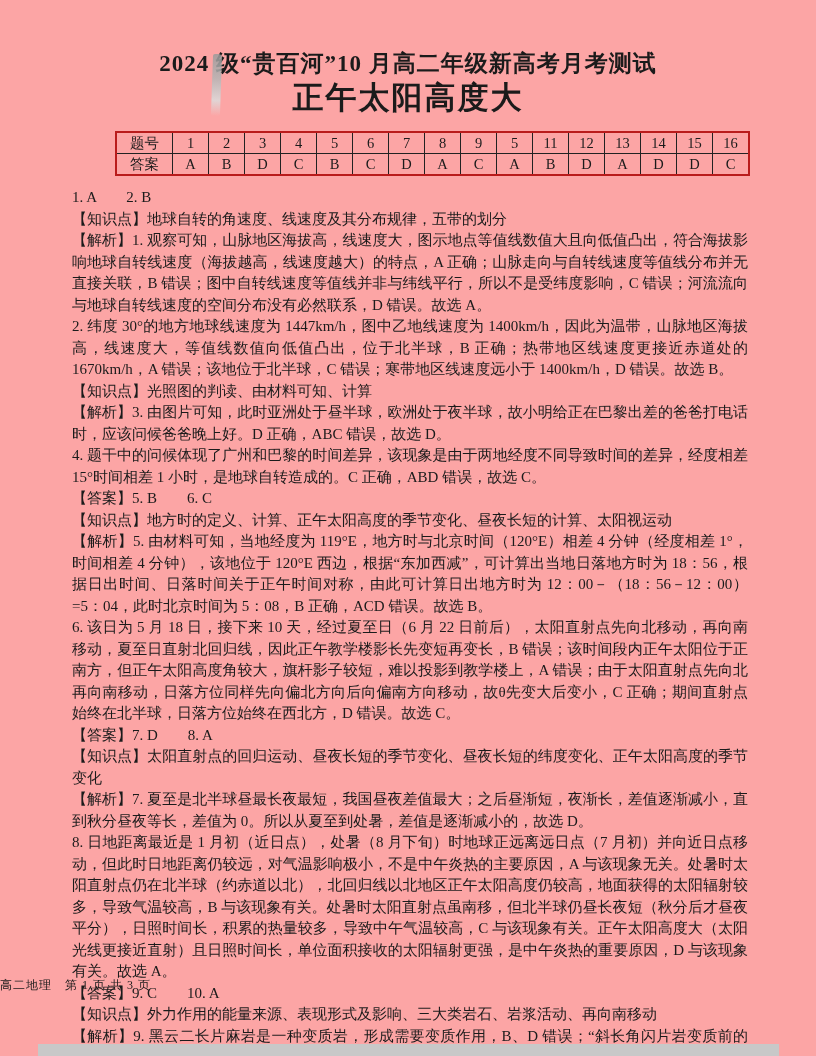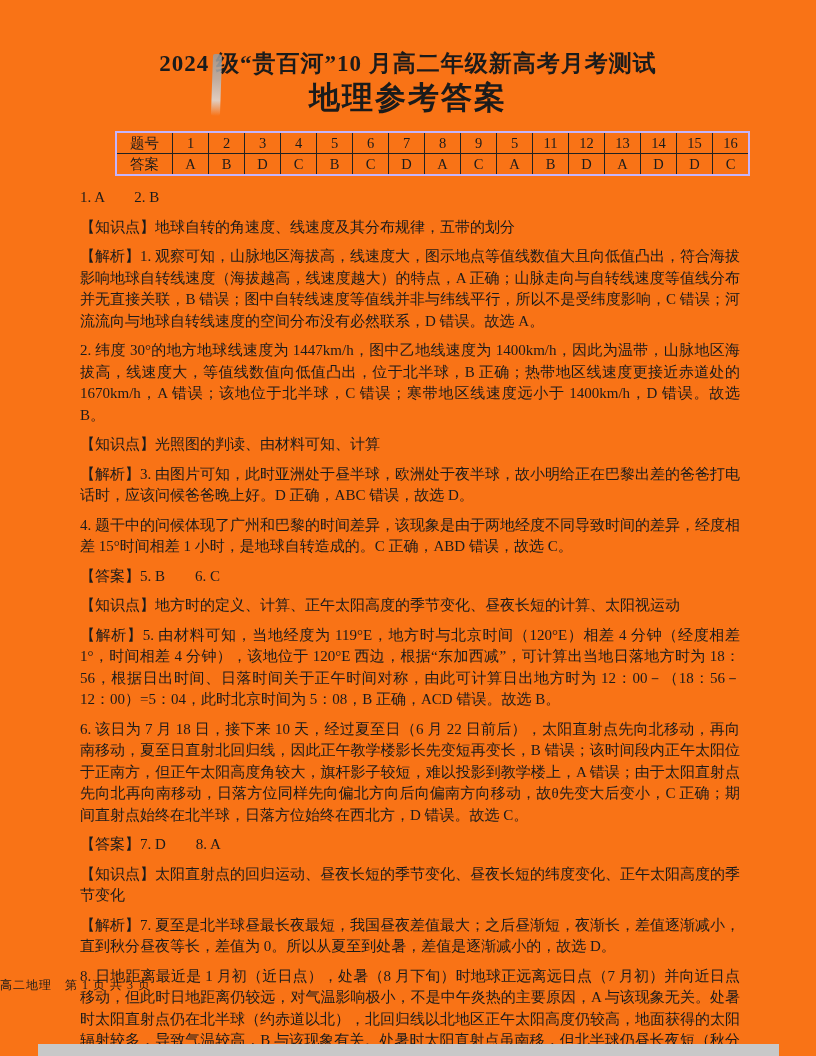--- a/index.html
+++ b/index.html
@@ -4,21 +4,21 @@
 <style>
   html,body{margin:0;padding:0;}
   body{
     font-family:"Liberation Serif","DejaVu Serif",serif;
     background:#ffffff;
     color:#1b1b1b;
   }
   .page{
     position:relative;
     width:816px;height:1056px;
-    background:#f97316;
+    background:#fca5a5;
     overflow:hidden;
   }
   .title{
     padding-top:50px;
     text-align:center;
     font-size:23px;
     font-weight:bold;
     line-height:28px;
     letter-spacing:1px;
   }
@@ -36,40 +36,40 @@
     width:9px;height:62px;
     background:linear-gradient(180deg,#9a9a9a 0%,#b5b5b5 40%,#dcdcdc 75%,rgba(220,220,220,0) 100%);
     border-radius:2px 4px 3px 2px;
     transform:rotate(2deg);
     opacity:.85;
   }
   table.answers{
     border-collapse:collapse;
     margin:16px 0 0 115px;
     table-layout:fixed;
-    border:2px solid #c4b5fd;
+    border:2px solid #b91c1c;
   }
   table.answers td{
     border:1px solid #222;
     text-align:center;
     height:20px;
     padding:0;
     font-size:14.5px;
     line-height:20px;
     overflow:hidden;
   }
   td.rowlabel{width:55px;font-size:14px;}
   td.cell{width:35px;}
   .content{
     margin:11px 68px 0 72px;
     text-align:justify;
     font-size:15px;
     line-height:21.5px;
   }
-  .content p{margin:8px;}
+  .content p{margin:0;}
   .footer{
     position:absolute;
     left:0;top:977px;
     width:100%;
     text-align:left;
     font-size:12px;
     letter-spacing:1px;
   }
   .bottom-bar{
     position:absolute;
@@ -79,21 +79,21 @@
   }
 </style>
 </head>
 <body>
 
 <div class="page">
 
   <div class="scan-artifact"></div>
 
   <div class="title">2024 级“贵百河”10 月高二年级新高考月考测试</div>
-  <div class="subtitle">地理参考答案</div>
+  <div class="subtitle">正午太阳高度大</div>
 
   <table class="answers">
     <tbody>
       <tr id="qnum-row">
         <td class="rowlabel">题号</td>
       <td class="cell">1</td>
           <td class="cell">2</td>
           <td class="cell">3</td>
           <td class="cell">4</td>
           <td class="cell">5</td>
@@ -135,21 +135,21 @@
       <p>1. A　　2. B</p>
       <p>【知识点】地球自转的角速度、线速度及其分布规律，五带的划分</p>
       <p>【解析】1. 观察可知，山脉地区海拔高，线速度大，图示地点等值线数值大且向低值凸出，符合海拔影响地球自转线速度（海拔越高，线速度越大）的特点，A 正确；山脉走向与自转线速度等值线分布并无直接关联，B 错误；图中自转线速度等值线并非与纬线平行，所以不是受纬度影响，C 错误；河流流向与地球自转线速度的空间分布没有必然联系，D 错误。故选 A。</p>
       <p>2. 纬度 30°的地方地球线速度为 1447km/h，图中乙地线速度为 1400km/h，因此为温带，山脉地区海拔高，线速度大，等值线数值向低值凸出，位于北半球，B 正确；热带地区线速度更接近赤道处的 1670km/h，A 错误；该地位于北半球，C 错误；寒带地区线速度远小于 1400km/h，D 错误。故选 B。</p>
       <p>【知识点】光照图的判读、由材料可知、计算</p>
       <p>【解析】3. 由图片可知，此时亚洲处于昼半球，欧洲处于夜半球，故小明给正在巴黎出差的爸爸打电话时，应该问候爸爸晚上好。D 正确，ABC 错误，故选 D。</p>
       <p>4. 题干中的问候体现了广州和巴黎的时间差异，该现象是由于两地经度不同导致时间的差异，经度相差 15°时间相差 1 小时，是地球自转造成的。C 正确，ABD 错误，故选 C。</p>
       <p>【答案】5. B　　6. C</p>
       <p>【知识点】地方时的定义、计算、正午太阳高度的季节变化、昼夜长短的计算、太阳视运动</p>
       <p>【解析】5. 由材料可知，当地经度为 119°E，地方时与北京时间（120°E）相差 4 分钟（经度相差 1°，时间相差 4 分钟），该地位于 120°E 西边，根据“东加西减”，可计算出当地日落地方时为 18：56，根据日出时间、日落时间关于正午时间对称，由此可计算日出地方时为 12：00－（18：56－12：00）=5：04，此时北京时间为 5：08，B 正确，ACD 错误。故选 B。</p>
-      <p>6. 该日为 7 月 18 日，接下来 10 天，经过夏至日（6 月 22 日前后），太阳直射点先向北移动，再向南移动，夏至日直射北回归线，因此正午教学楼影长先变短再变长，B 错误；该时间段内正午太阳位于正南方，但正午太阳高度角较大，旗杆影子较短，难以投影到教学楼上，A 错误；由于太阳直射点先向北再向南移动，日落方位同样先向偏北方向后向偏南方向移动，故θ先变大后变小，C 正确；期间直射点始终在北半球，日落方位始终在西北方，D 错误。故选 C。</p>
+      <p>6. 该日为 5 月 18 日，接下来 10 天，经过夏至日（6 月 22 日前后），太阳直射点先向北移动，再向南移动，夏至日直射北回归线，因此正午教学楼影长先变短再变长，B 错误；该时间段内正午太阳位于正南方，但正午太阳高度角较大，旗杆影子较短，难以投影到教学楼上，A 错误；由于太阳直射点先向北再向南移动，日落方位同样先向偏北方向后向偏南方向移动，故θ先变大后变小，C 正确；期间直射点始终在北半球，日落方位始终在西北方，D 错误。故选 C。</p>
       <p>【答案】7. D　　8. A</p>
       <p>【知识点】太阳直射点的回归运动、昼夜长短的季节变化、昼夜长短的纬度变化、正午太阳高度的季节变化</p>
       <p>【解析】7. 夏至是北半球昼最长夜最短，我国昼夜差值最大；之后昼渐短，夜渐长，差值逐渐减小，直到秋分昼夜等长，差值为 0。所以从夏至到处暑，差值是逐渐减小的，故选 D。</p>
       <p>8. 日地距离最近是 1 月初（近日点），处暑（8 月下旬）时地球正远离远日点（7 月初）并向近日点移动，但此时日地距离仍较远，对气温影响极小，不是中午炎热的主要原因，A 与该现象无关。处暑时太阳直射点仍在北半球（约赤道以北），北回归线以北地区正午太阳高度仍较高，地面获得的太阳辐射较多，导致气温较高，B 与该现象有关。处暑时太阳直射点虽南移，但北半球仍昼长夜短（秋分后才昼夜平分），日照时间长，积累的热量较多，导致中午气温较高，C 与该现象有关。正午太阳高度大（太阳光线更接近直射）且日照时间长，单位面积接收的太阳辐射更强，是中午炎热的重要原因，D 与该现象有关。故选 A。</p>
       <p>【答案】9. C　　10. A</p>
       <p>【知识点】外力作用的能量来源、表现形式及影响、三大类岩石、岩浆活动、再向南移动</p>
       <p>【解析】9. 黑云二长片麻岩是一种变质岩，形成需要变质作用，B、D 错误；“斜长角闪片岩变质前的原</p>
     </div>
 
   <div class="footer">高二地理　第 1 页 共 3 页</div>

